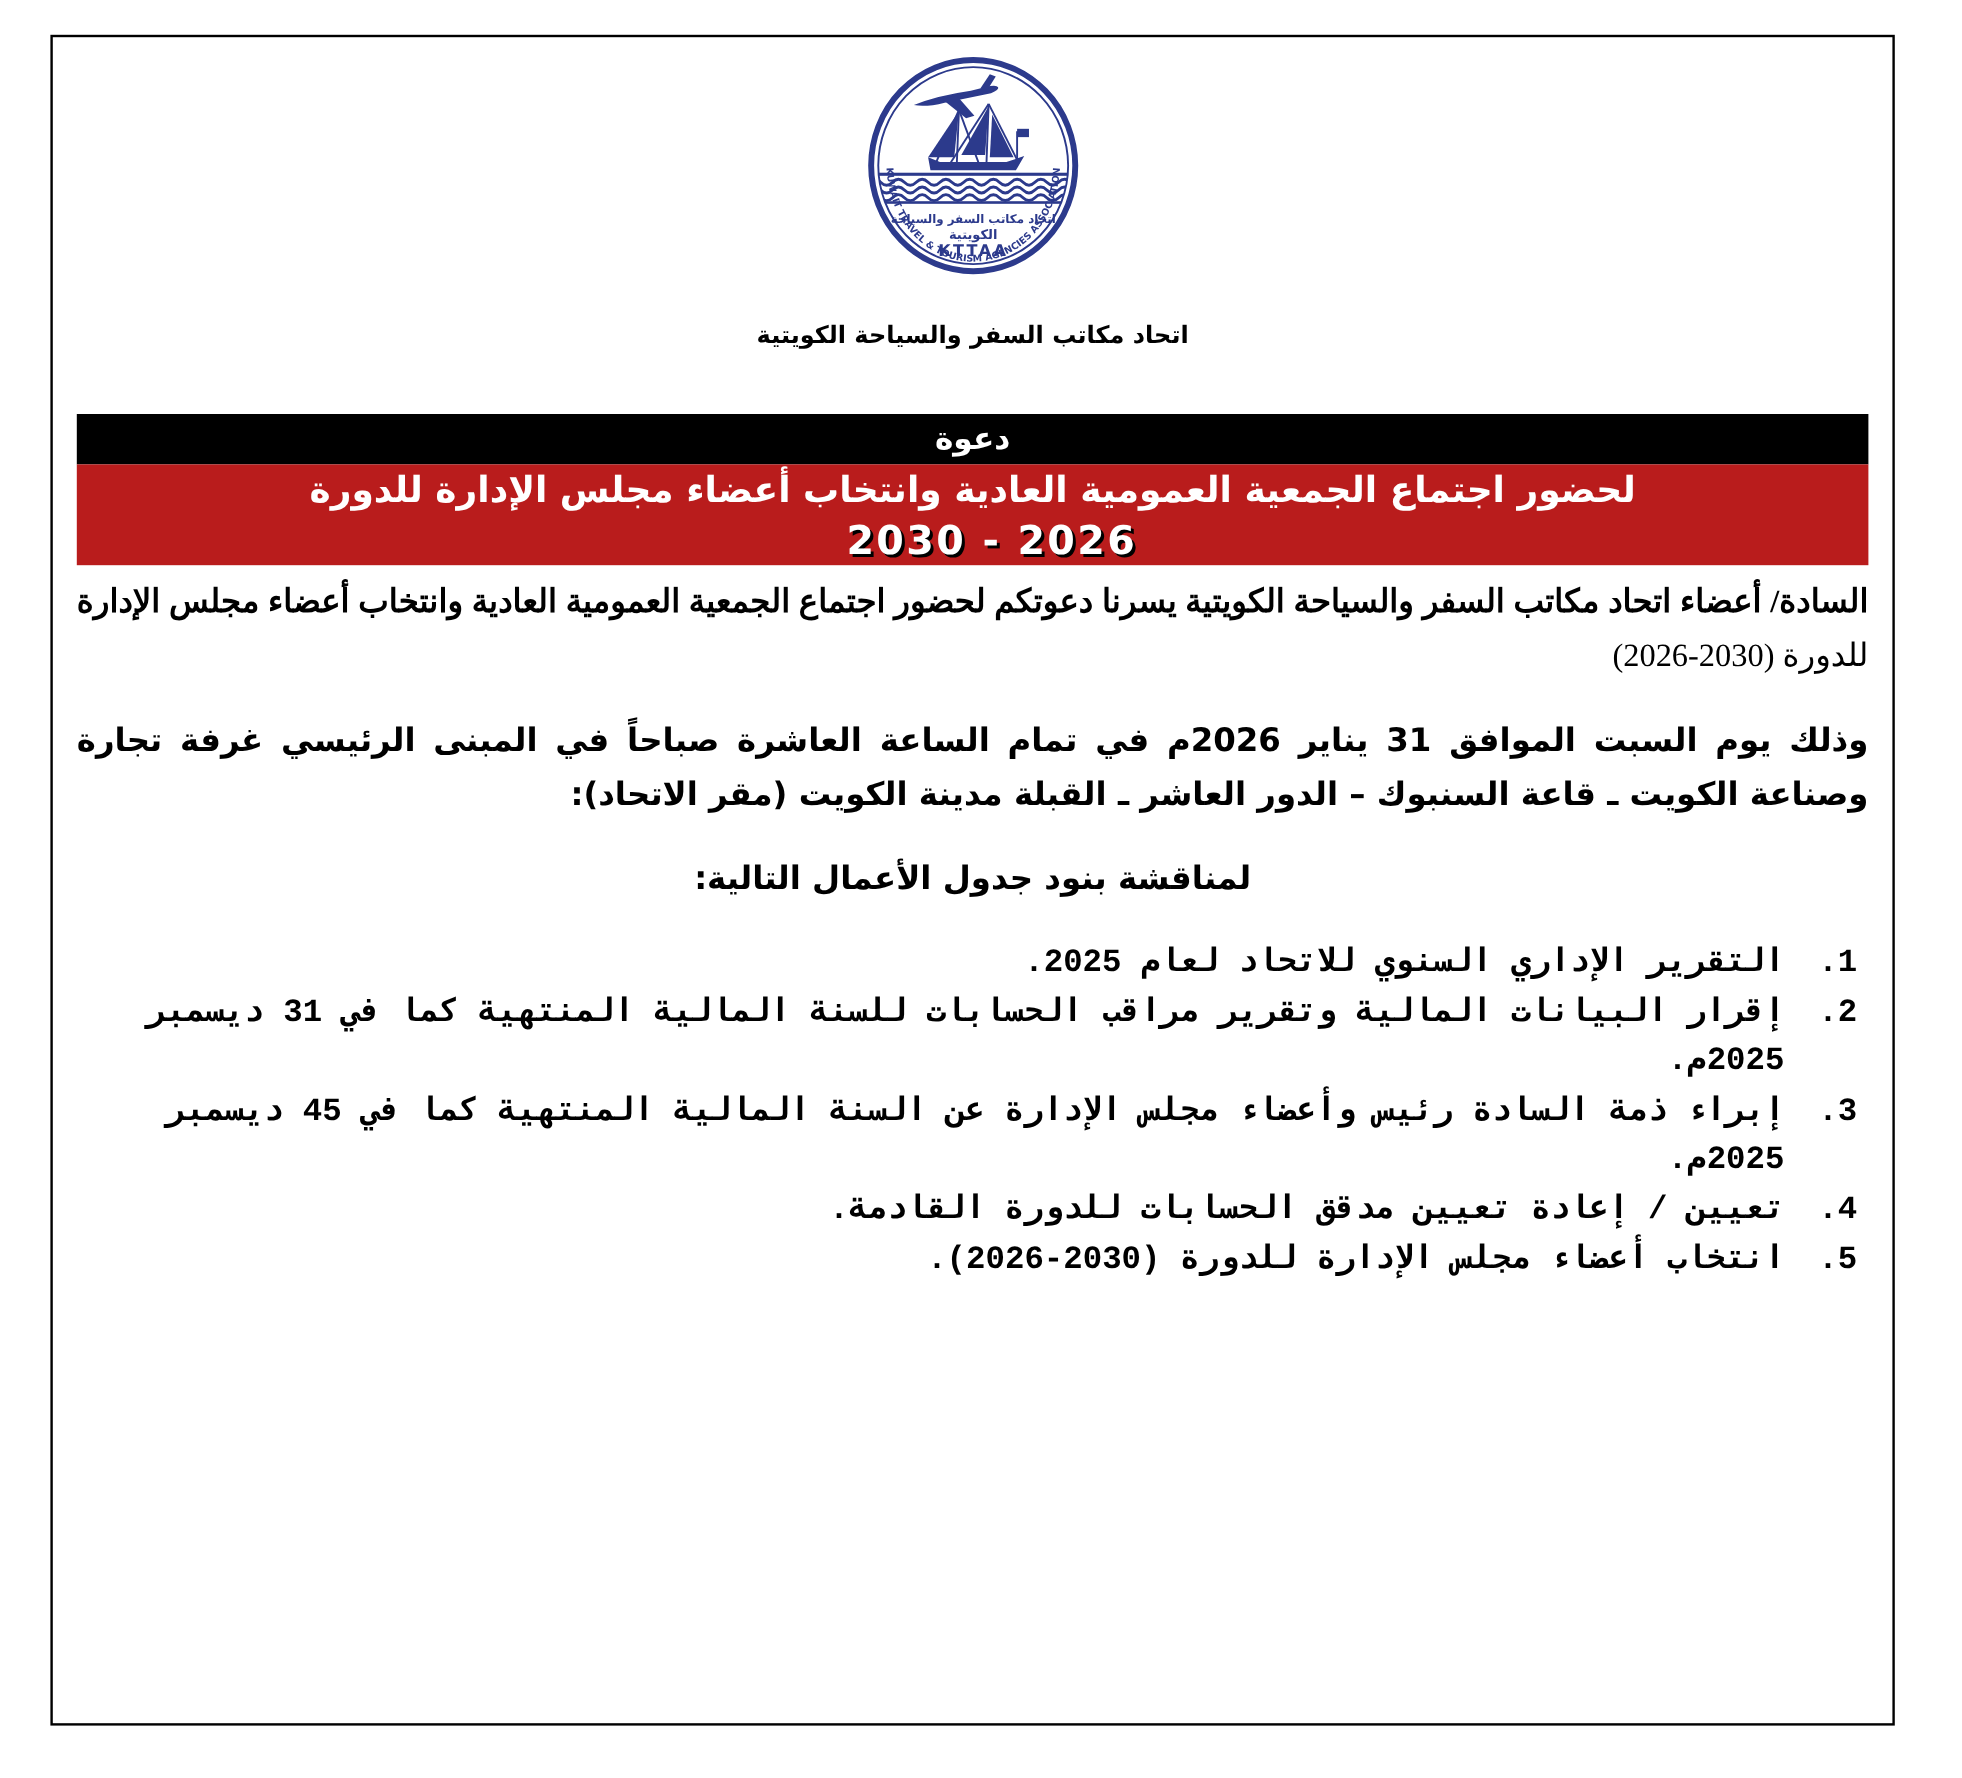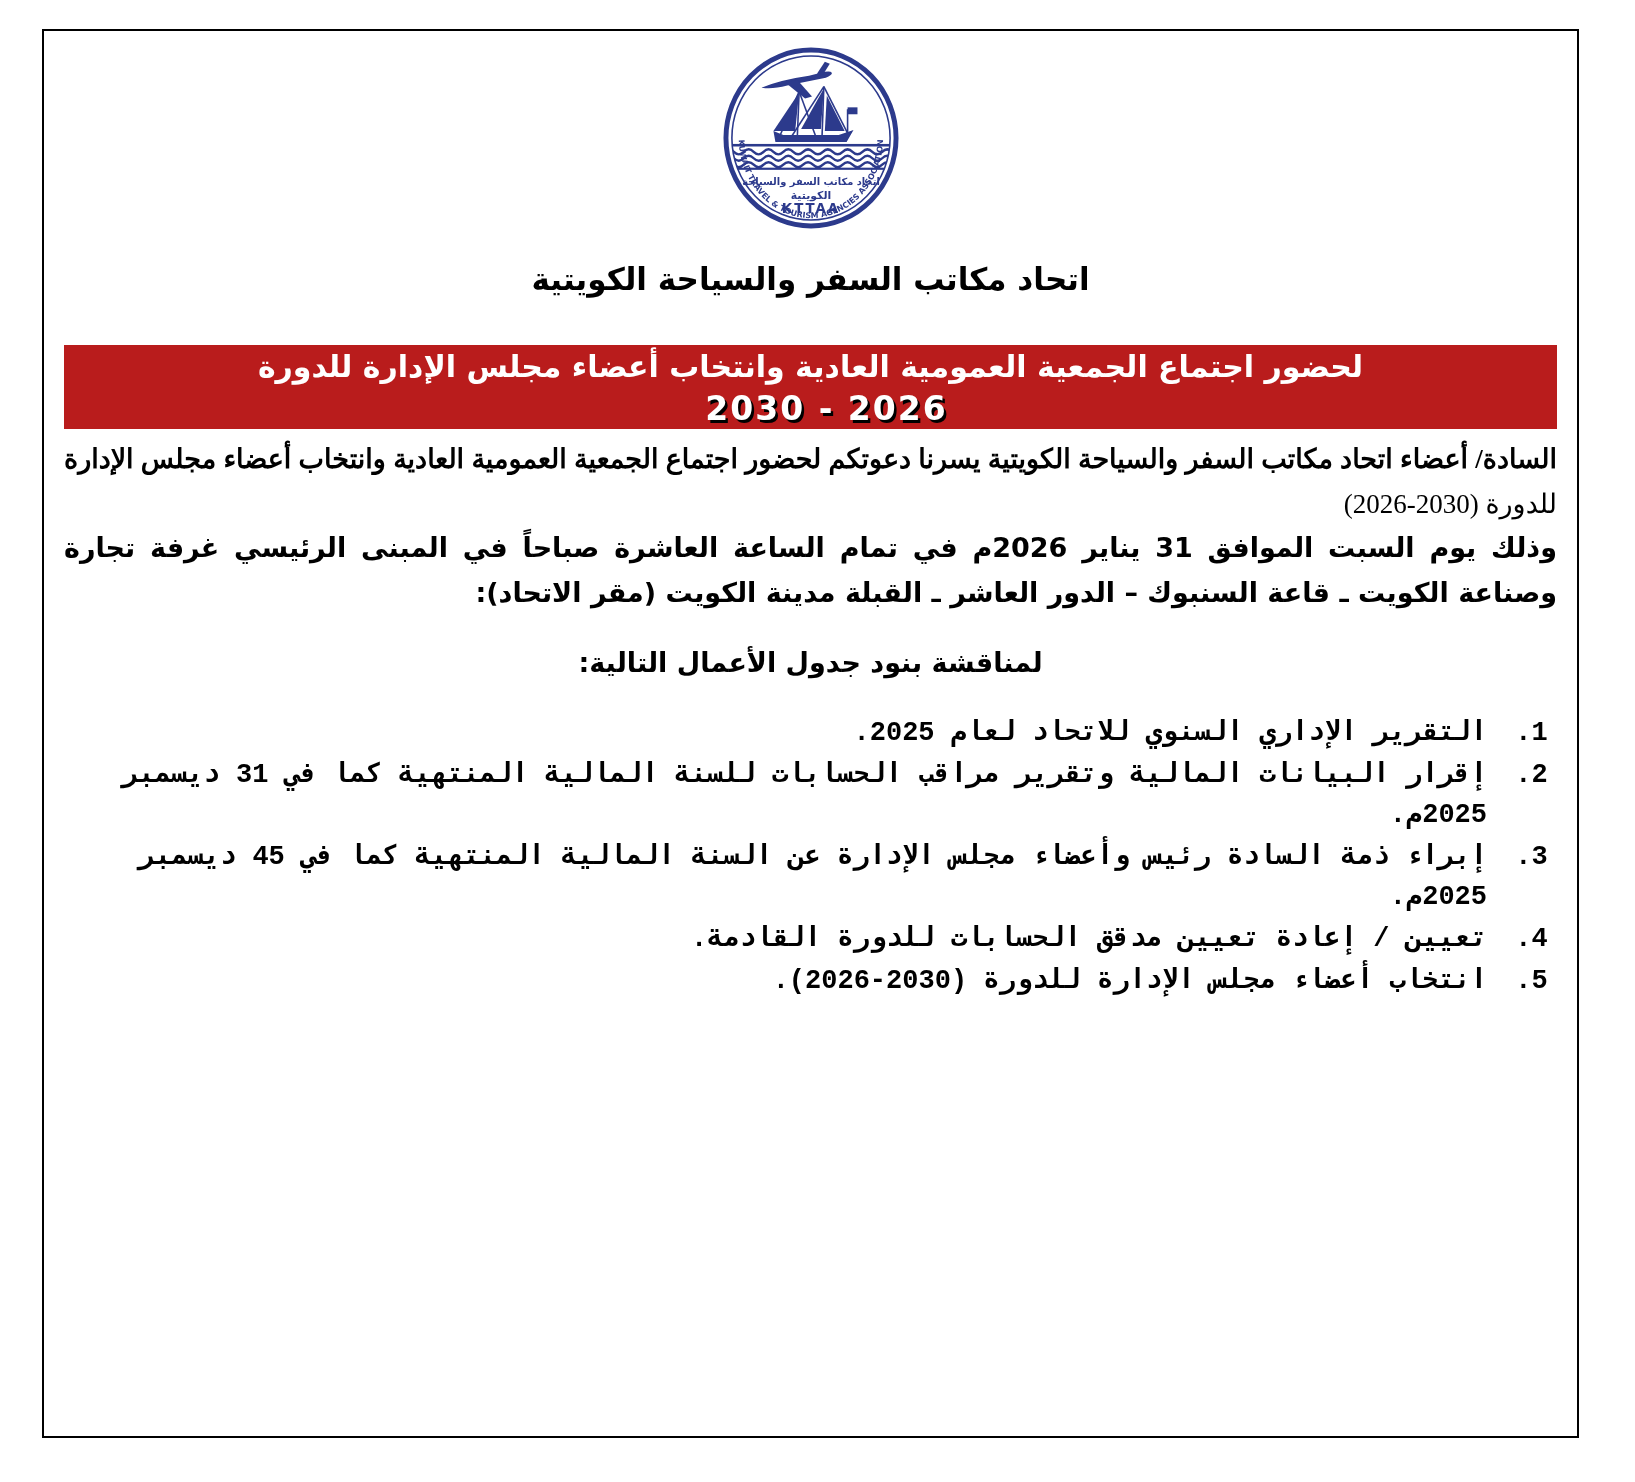--- a/index.html
+++ b/index.html
@@ -7,41 +7,41 @@
     width:1635px;height:1482px;position:relative;
     font-family:"DejaVu Sans",sans-serif;color:#000;
   }
   .frame{
     position:absolute;left:42px;top:29px;width:1537px;height:1409px;
     border:2px solid #000;box-sizing:border-box;
     padding:14px 20px 0 20px;overflow:hidden;
   }
   .logo-wrap{text-align:center;}
   .doc-title{
-    text-align:center;font-weight:bold;font-size:31px;line-height:40px;
+    text-align:center;font-weight:bold;font-size:20px;line-height:40px;
     margin-top:24px;
   }
   .banner{margin-top:46px;}
   .banner-black{
     background:#000000;color:#fff;text-align:center;
     font-size:26px;font-weight:bold;height:42px;line-height:42px;
   }
   .banner-gray{
     background:#b91c1c;color:#fff;text-align:center;
   }
   .banner-sub{direction:rtl;font-size:30px;line-height:44px;font-weight:bold;}
   .banner-years{
     font-size:33px;line-height:40px;font-weight:bold;letter-spacing:2px;
     text-shadow:2.5px 2.5px 0 #000;
     padding-left:32px;
   }
   .content{direction:rtl;font-size:27px;font-weight:bold;}
   .p-just{ text-align:justify;line-height:1.65;margin:0;}
   .p1{margin-top:8px;font-family:Liberation Serif, serif;}
-  .p2{}
+  .p2{margin-top:28px;}
   .p3{margin-top:26px;text-align:center;line-height:1.65;}
   .light{font-weight:400;}
   ol.agenda{
     margin:16px 0 0 0;padding:0 58px 0 0;line-height:40px;font-family:Liberation Mono, monospace;
   }
   ol.agenda li{margin-bottom:2px;padding-right:12px;text-align:right;}
   .signature{
     direction:rtl;text-align:left;font-weight:400;font-size:31px;
     margin-top:16px;padding-left:6px;
   }
@@ -101,20 +101,21 @@
       <text x="90" y="169" text-anchor="middle" font-size="13.5" font-weight="bold" fill="#2c3a8c" letter-spacing="2">KTTAA</text>
       <text font-size="8" font-weight="bold" fill="#2c3a8c">
         <textPath href="#arc" startOffset="50%" text-anchor="middle">KUWAIT TRAVEL &amp; TOURISM AGENCIES ASSOCIATION</textPath>
       </text>
     </svg>
   </div>
 
   <div class="doc-title" dir="rtl">اتحاد مكاتب السفر والسياحة الكويتية</div>
 
   <div class="banner">
+    <div class="banner-black">دعوة</div>
     <div class="banner-gray">
       <div class="banner-sub">لحضور اجتماع الجمعية العمومية العادية وانتخاب أعضاء مجلس الإدارة للدورة</div>
       <div class="banner-years" dir="ltr">2030 - 2026</div>
     </div>
   </div>
 
   <div class="content">
     <p class="p-just p1"><span>السادة/ أعضاء اتحاد مكاتب السفر والسياحة الكويتية يسرنا دعوتكم لحضور اجتماع الجمعية العمومية العادية وانتخاب أعضاء مجلس الإدارة </span><span class="light">للدورة (2030-2026)</span></p>
 
     <p class="p-just p2">وذلك يوم السبت الموافق 31 يناير 2026م في تمام الساعة العاشرة صباحاً في المبنى الرئيسي غرفة تجارة وصناعة الكويت ـ قاعة السنبوك – الدور العاشر ـ القبلة مدينة الكويت (مقر الاتحاد):</p>

